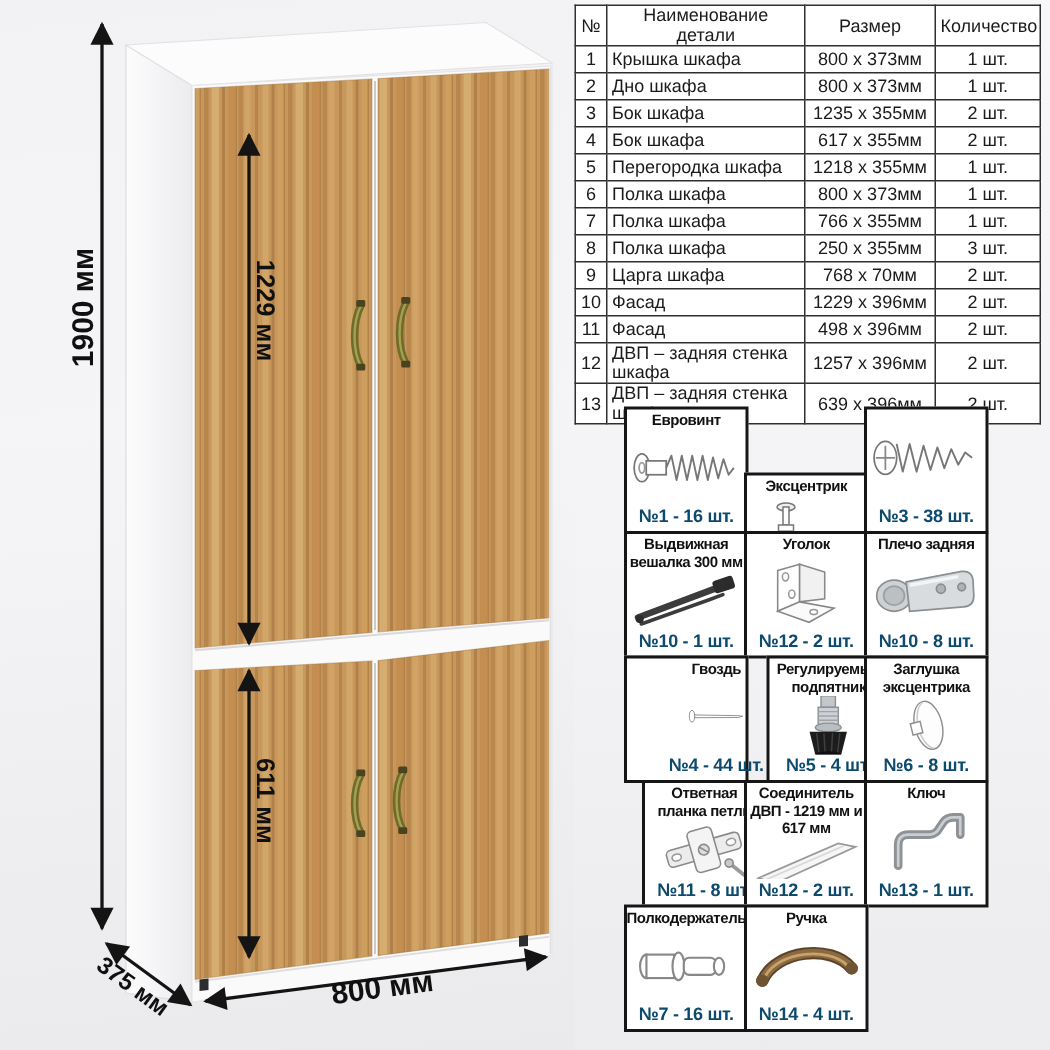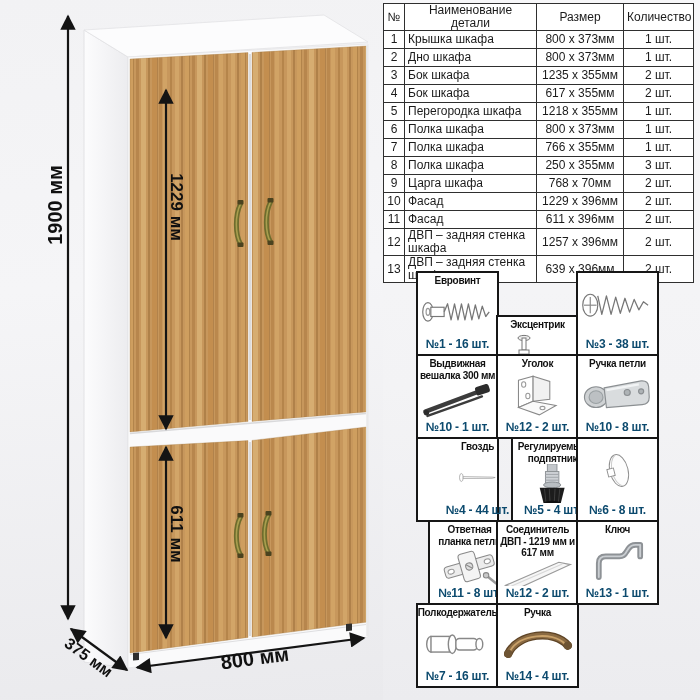--- a/index.html
+++ b/index.html
@@ -209,21 +209,21 @@
       </tr>
       <tr>
         <td class="c0">10</td>
         <td class="c1">Фасад</td>
         <td class="c2">1229 x 396мм</td>
         <td class="c3">2 шт.</td>
       </tr>
       <tr>
         <td class="c0">11</td>
         <td class="c1">Фасад</td>
-        <td class="c2">611 x 396мм</td>
+        <td class="c2">498 x 396мм</td>
         <td class="c3">2 шт.</td>
       </tr>
       <tr>
         <td class="c0">12</td>
         <td class="c1">ДВП – задняя стенка шкафа</td>
         <td class="c2">1257 x 396мм</td>
         <td class="c3">2 шт.</td>
       </tr>
       <tr>
         <td class="c0">13</td>
@@ -297,21 +297,21 @@
     <ellipse cx="15" cy="12" rx="2" ry="2.6" fill="#fff" stroke="#999"></ellipse>
     <ellipse cx="19" cy="23" rx="2" ry="2.6" fill="#fff" stroke="#999"></ellipse>
     <path d="M24,4 L40,9 L40,26 L24,28 Z" fill="#f1f1f1" stroke="#888"></path>
     <path d="M10,34 L24,28 L46,32 L30,41 Z" fill="#fafafa" stroke="#888"></path>
     <ellipse cx="33" cy="34.5" rx="2.4" ry="1.6" fill="#fff" stroke="#999"></ellipse>
   </svg>
       </div>
       <div class="hw-count">№12 - 2 шт.</div>
     </div>
     <div class="hw-cell" style="left: 160px; top: 83px;">
-      <div class="hw-name">Ручка петли</div>
+      <div class="hw-name">Плечо задняя</div>
       <div class="hw-iconwrap">
         <svg viewBox="0 0 64 36">
     <ellipse cx="13" cy="20" rx="10" ry="9" fill="#cfd2d4" stroke="#8b8f92"></ellipse>
     <ellipse cx="13" cy="20" rx="6" ry="5.5" fill="#bcc0c3" stroke="#9aa0a3"></ellipse>
     <path d="M20,12 L52,6 Q58,5.5 58.5,11 L59,20 Q59,26 53,26.5 L22,29 Z" fill="#d9dcde" stroke="#8b8f92"></path>
     <path d="M22,14 L50,9" stroke="#f2f4f5" stroke-width="2" fill="none"></path>
     <circle cx="40" cy="16" r="2.6" fill="#aeb3b6" stroke="#8b8f92"></circle>
     <circle cx="52" cy="15" r="2.2" fill="#aeb3b6" stroke="#8b8f92"></circle>
   </svg>
       </div>
@@ -341,20 +341,21 @@
     <line x1="12" y1="29" x2="13.5" y2="43" stroke="#404040"></line>
           <line x1="17" y1="29" x2="17.8" y2="43" stroke="#404040"></line>
     <line x1="23" y1="29" x2="22.2" y2="43" stroke="#404040"></line>
           <line x1="28" y1="29" x2="26.5" y2="43" stroke="#404040"></line>
     <ellipse cx="20" cy="44" rx="9" ry="2.5" fill="#101010"></ellipse>
   </svg>
       </div>
       <div class="hw-count">№5 - 4 шт.</div>
     </div>
     <div class="hw-cell" style="left: 160px; top: 166px;">
+      <div class="hw-name">Заглушка эксцентрика</div>
       <div class="hw-iconwrap">
         <svg viewBox="0 0 44 48">
     <g transform="rotate(-14 22 24)">
       <ellipse cx="24" cy="24" rx="9.5" ry="17" fill="#fdfdfd" stroke="#8f8f8f"></ellipse>
       <path d="M24,7.5 A9.5,17 0 0 0 24,40.5" fill="none" stroke="#c9c9c9"></path>
       <rect x="12" y="20" width="7" height="8" fill="#fff" stroke="#8f8f8f"></rect>
     </g>
   </svg>
       </div>
       <div class="hw-count">№6 - 8 шт.</div>

